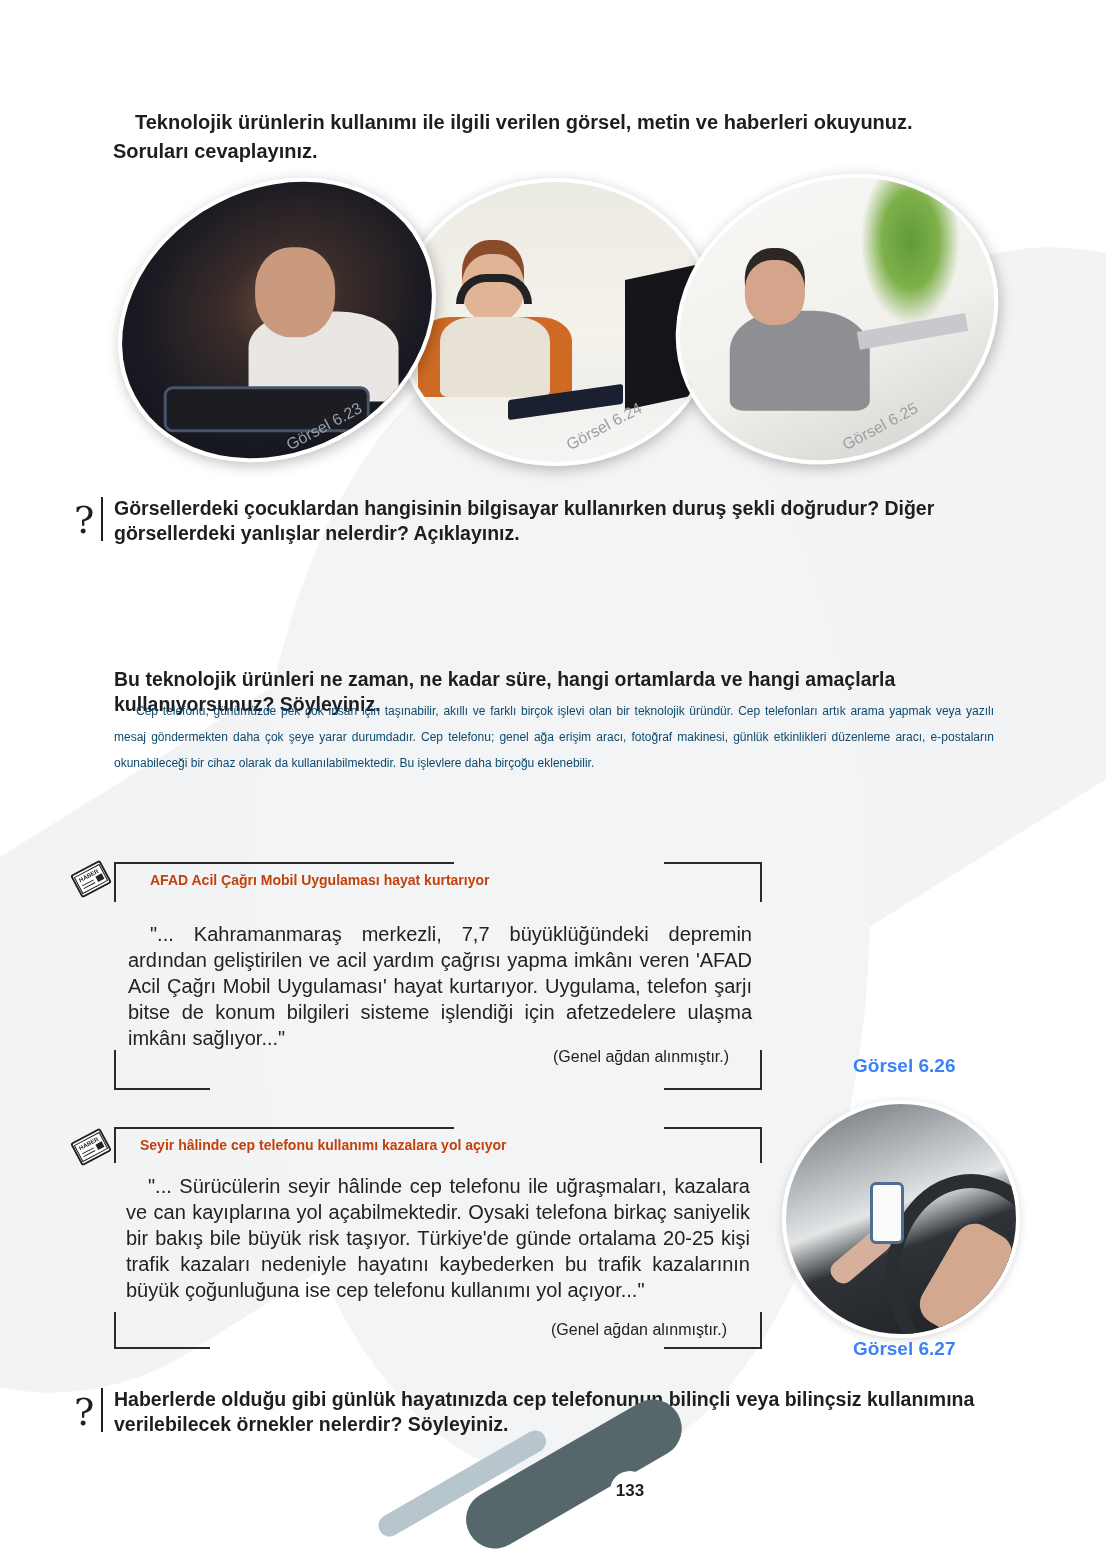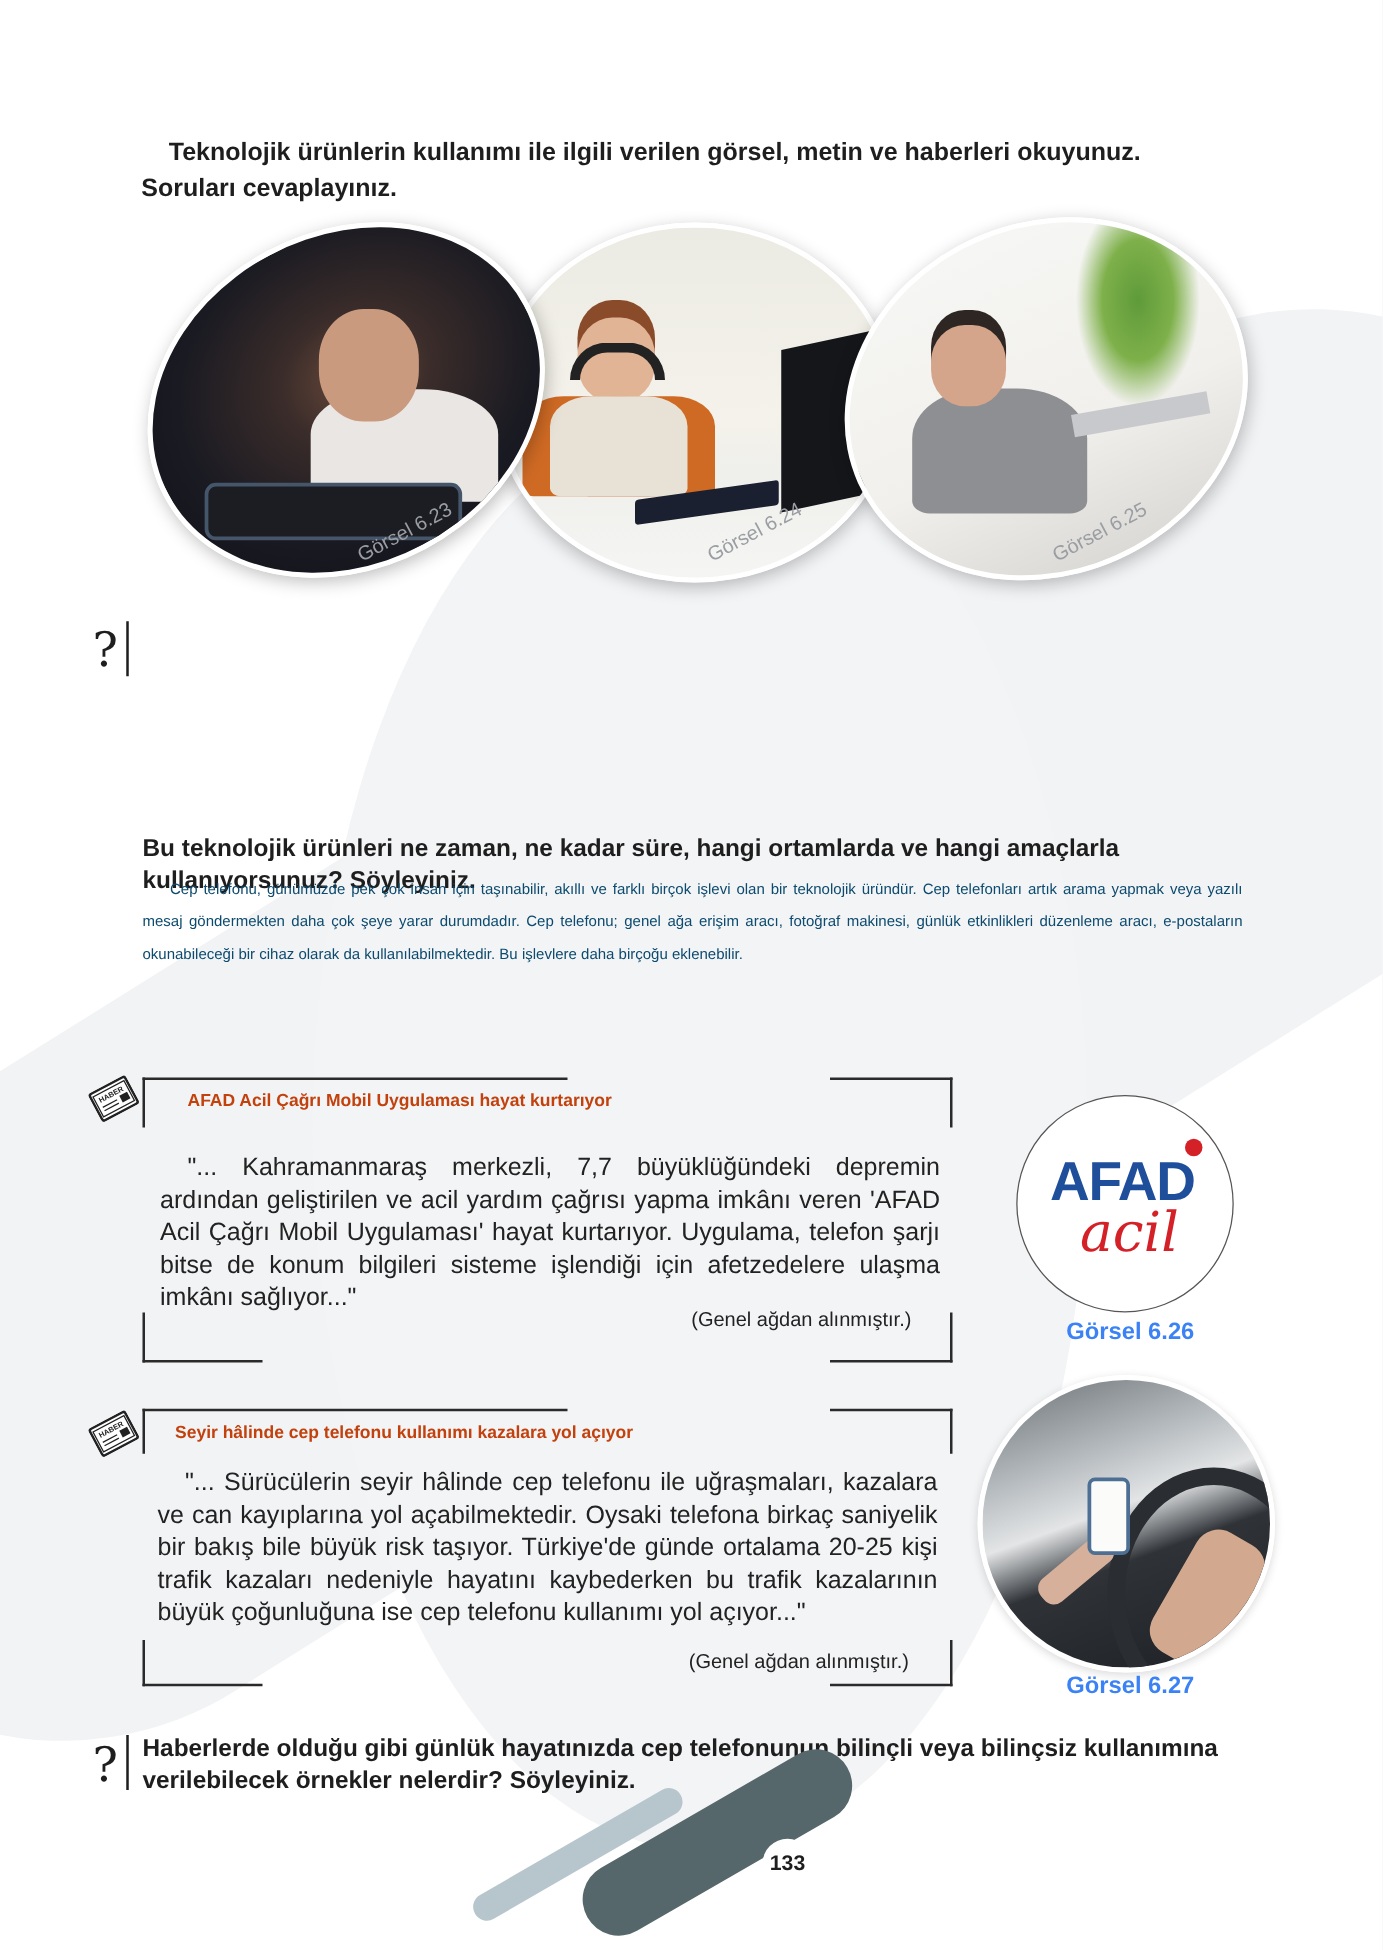--- a/index.html
+++ b/index.html
@@ -195,20 +195,21 @@
     <div class="head"></div>
     <div class="laptop"></div>
   </div>
 
   <span class="fig-label" style="left:292px; top:436px;">Görsel 6.23</span>
   <span class="fig-label" style="left:572px; top:436px;">Görsel 6.24</span>
   <span class="fig-label" style="left:848px; top:436px;">Görsel 6.25</span>
 
   <span class="qmark" style="left:74px; top:501px;">?</span>
   <div class="qbar" style="left:101px; top:497px; height:44px;"></div>
+  <p class="q-text" style="top:496px;">Görsellerdeki çocuklardan hangisinin bilgisayar kullanırken duruş şekli doğrudur? Diğer görsellerdeki yanlışlar nelerdir? Açıklayınız.</p>
   <p class="q-text" style="top:619px;margin-top:48px;">Bu teknolojik ürünleri ne zaman, ne kadar süre, hangi ortamlarda ve hangi amaçlarla kullanıyorsunuz? Söyleyiniz.</p>
 
   <p class="para">Cep telefonu, günümüzde pek çok insan için taşınabilir, akıllı ve farklı birçok işlevi olan bir teknolojik üründür. Cep telefonları artık arama yapmak veya yazılı mesaj göndermekten daha çok şeye yarar durumdadır. Cep telefonu; genel ağa erişim aracı, fotoğraf makinesi, günlük etkinlikleri düzenleme aracı, e-postaların okunabileceği bir cihaz olarak da kullanılabilmektedir. Bu işlevlere daha birçoğu eklenebilir.</p>
 
   <svg class="news-icon" style="left:74px; top:866px;" viewBox="0 0 34 26">
     <rect x="1" y="1" width="32" height="24" rx="2" fill="#fff" stroke="#222" stroke-width="2"></rect>
     <rect x="3" y="4" width="28" height="18" fill="#fff" stroke="#222" stroke-width="1"></rect>
     <text x="6" y="11" font-size="6" font-weight="bold" font-family="Liberation Sans, sans-serif" fill="#222">HABER</text>
     <rect x="22" y="13" width="7" height="6" fill="#222"></rect>
     <line x1="6" y1="15" x2="19" y2="15" stroke="#222" stroke-width="1"></line>
@@ -217,25 +218,20 @@
   <div class="news-frame">
     <div class="bracket" style="left:114px; top:862px; width:340px; height:40px; border-top-width:2px; border-left-width:2px;"></div>
     <div class="bracket" style="left:664px; top:862px; width:98px; height:40px; border-top-width:2px; border-right-width:2px;"></div>
     <div class="bracket" style="left:114px; top:1050px; width:96px; height:40px; border-bottom-width:2px; border-left-width:2px;"></div>
     <div class="bracket" style="left:664px; top:1050px; width:98px; height:40px; border-bottom-width:2px; border-right-width:2px;"></div>
     <h3 class="news-title" style="left:150px; top:872px;">AFAD Acil Çağrı Mobil Uygulaması hayat kurtarıyor</h3>
     <p class="news-body" style="left:128px; top:921px; width:624px;">"... Kahramanmaraş merkezli, 7,7 büyüklüğündeki depremin ardından geliştirilen ve acil yardım çağrısı yapma imkânı veren 'AFAD Acil Çağrı Mobil Uygulaması' hayat kurtarıyor. Uygulama, telefon şarjı bitse de konum bilgileri sisteme işlendiği için afetzedelere ulaşma imkânı sağlıyor..."</p>
     <span class="news-source" style="left:553px; top:1048px;">(Genel ağdan alınmıştır.)</span>
   </div>
 
-  <div class="afad-circle">
-    <span class="afad-word">AFAD</span>
-    <span class="afad-script">acil</span>
-    <span class="afad-flag"></span>
-  </div>
   <span class="fig-caption" style="left:853px; top:1055px;">Görsel 6.26</span>
 
   <svg class="news-icon" style="left:74px; top:1134px;" viewBox="0 0 34 26">
     <rect x="1" y="1" width="32" height="24" rx="2" fill="#fff" stroke="#222" stroke-width="2"></rect>
     <rect x="3" y="4" width="28" height="18" fill="#fff" stroke="#222" stroke-width="1"></rect>
     <text x="6" y="11" font-size="6" font-weight="bold" font-family="Liberation Sans, sans-serif" fill="#222">HABER</text>
     <rect x="22" y="13" width="7" height="6" fill="#222"></rect>
     <line x1="6" y1="15" x2="19" y2="15" stroke="#222" stroke-width="1"></line>
     <line x1="6" y1="18" x2="19" y2="18" stroke="#222" stroke-width="1"></line>
   </svg>

